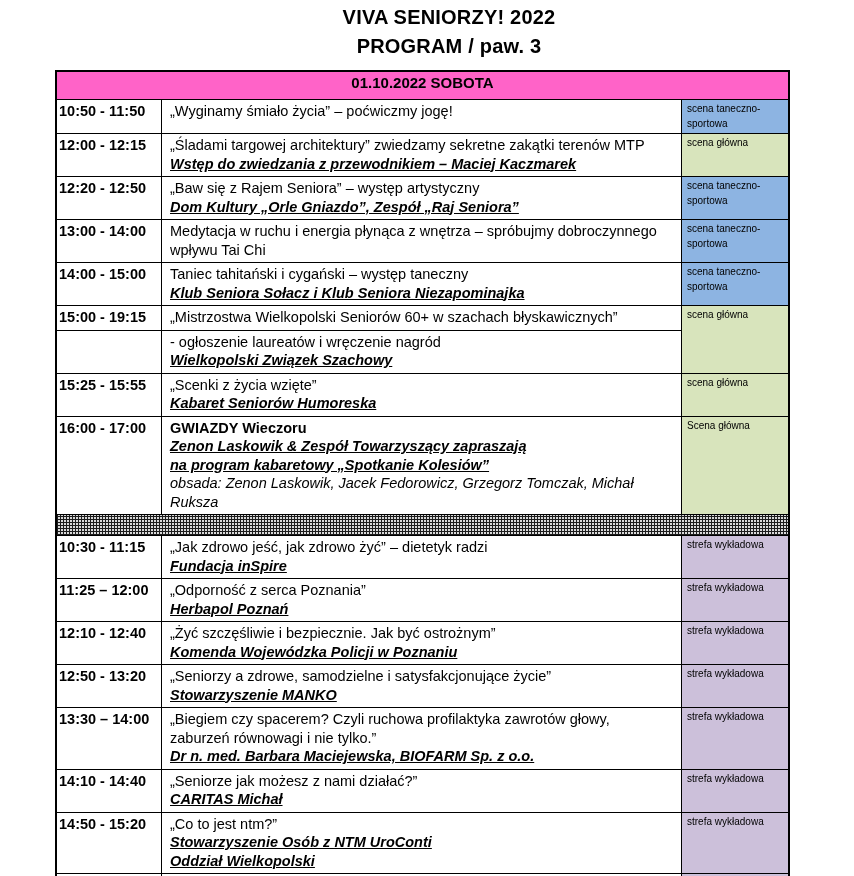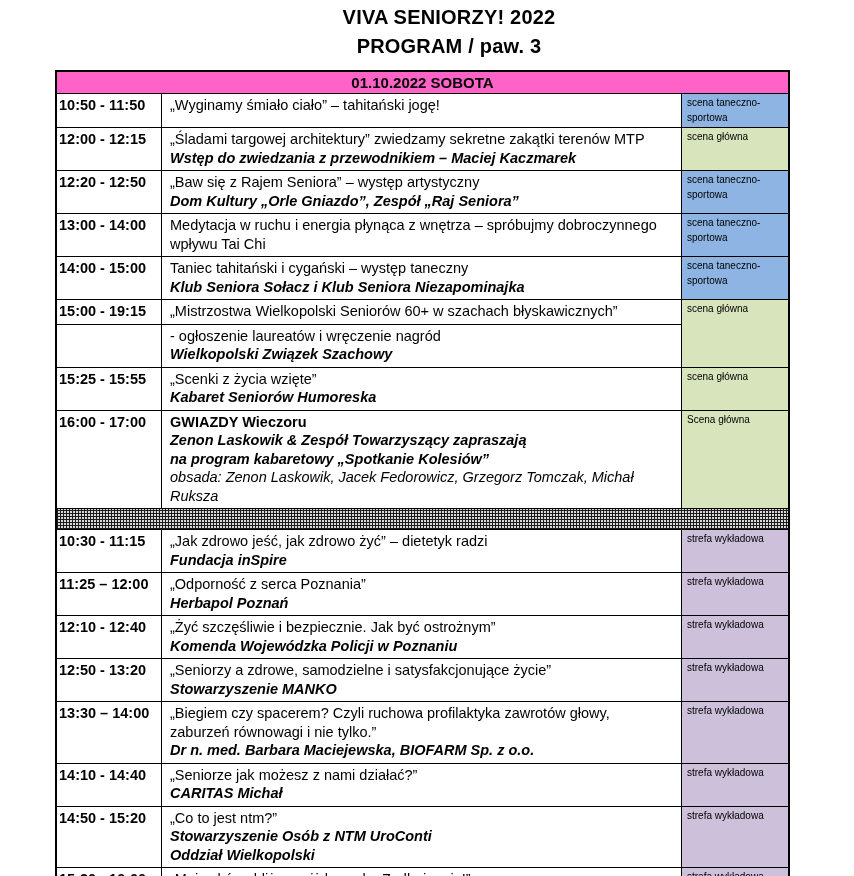--- a/index.html
+++ b/index.html
@@ -18,21 +18,21 @@
     letter-spacing: 0.2px;
     margin-left: 44px;
   }
   .schedule-table {
     margin: 9px 0 0 55px;
     width: 735px;
     border: 2px solid #000;
     background: #fff;
   }
   .date-header {
-    height: 22px;
+    height: 28px;
     line-height: 21px;
     text-align: center;
     font-weight: bold;
     font-size: 15px;
     border-bottom: 1px solid #000;
   }
   .row { display: flex; width: 100%; }
   .row > .cell { border-top: 1px solid #000; }
   .row.first > .cell { border-top: none; }
   .cell.time {
@@ -53,21 +53,21 @@
   .cell.venue {
     flex: 1 1 auto;
     font-size: 10px;
     line-height: 14.5px;
     padding: 2px 5px;
   }
   .cell.venue.no-top { border-top: none; }
   .line.regular { font-style: normal; font-weight: normal; }
   .line.bold { font-weight: bold; }
   .line.italic { font-style: italic; }
-  .line.bold-italic { font-weight: bold; font-style: italic; }
+  .line.bold-italic { font-weight: bold; font-style: italic; text-decoration: underline; }
   .sep-row {
     height: 21px;
     border-top: 1px solid #000;
     background-color: #d9d9d9;
     background-image:
       repeating-linear-gradient(0deg, #1c1c1c 0, #1c1c1c 1px, transparent 1px, transparent 3px),
       repeating-linear-gradient(90deg, #1c1c1c 0, #1c1c1c 1px, transparent 1px, transparent 3px);
   }
 </style>
 </head>
@@ -77,21 +77,21 @@
   <div class="title-line">VIVA SENIORZY! 2022</div>
   <div class="title-line">PROGRAM / paw. 3</div>
 </div>
 
 <div class="schedule-table">
   <div class="date-header" style="background: rgb(255, 99, 200);">01.10.2022 SOBOTA</div>
   <div id="rows">
       <div class="row first">
     <div class="cell time">10:50 - 11:50</div>
     <div class="cell desc">
-          <div class="line regular">„Wyginamy śmiało ciało” – tahitański jogę!</div>
+          <div class="line regular">„Wyginamy śmiało życia” – poćwiczmy jogę!</div>
         </div>
     <div class="cell venue" style="background: rgb(141, 180, 226);">scena taneczno-sportowa</div>
   </div>
       <div class="row">
     <div class="cell time">12:00 - 12:15</div>
     <div class="cell desc">
           <div class="line regular">„Śladami targowej architektury” zwiedzamy sekretne zakątki terenów MTP</div>
           <div class="line bold-italic">Wstęp do zwiedzania z przewodnikiem – Maciej Kaczmarek</div>
         </div>
     <div class="cell venue" style="background: rgb(216, 228, 188);">scena główna</div>

